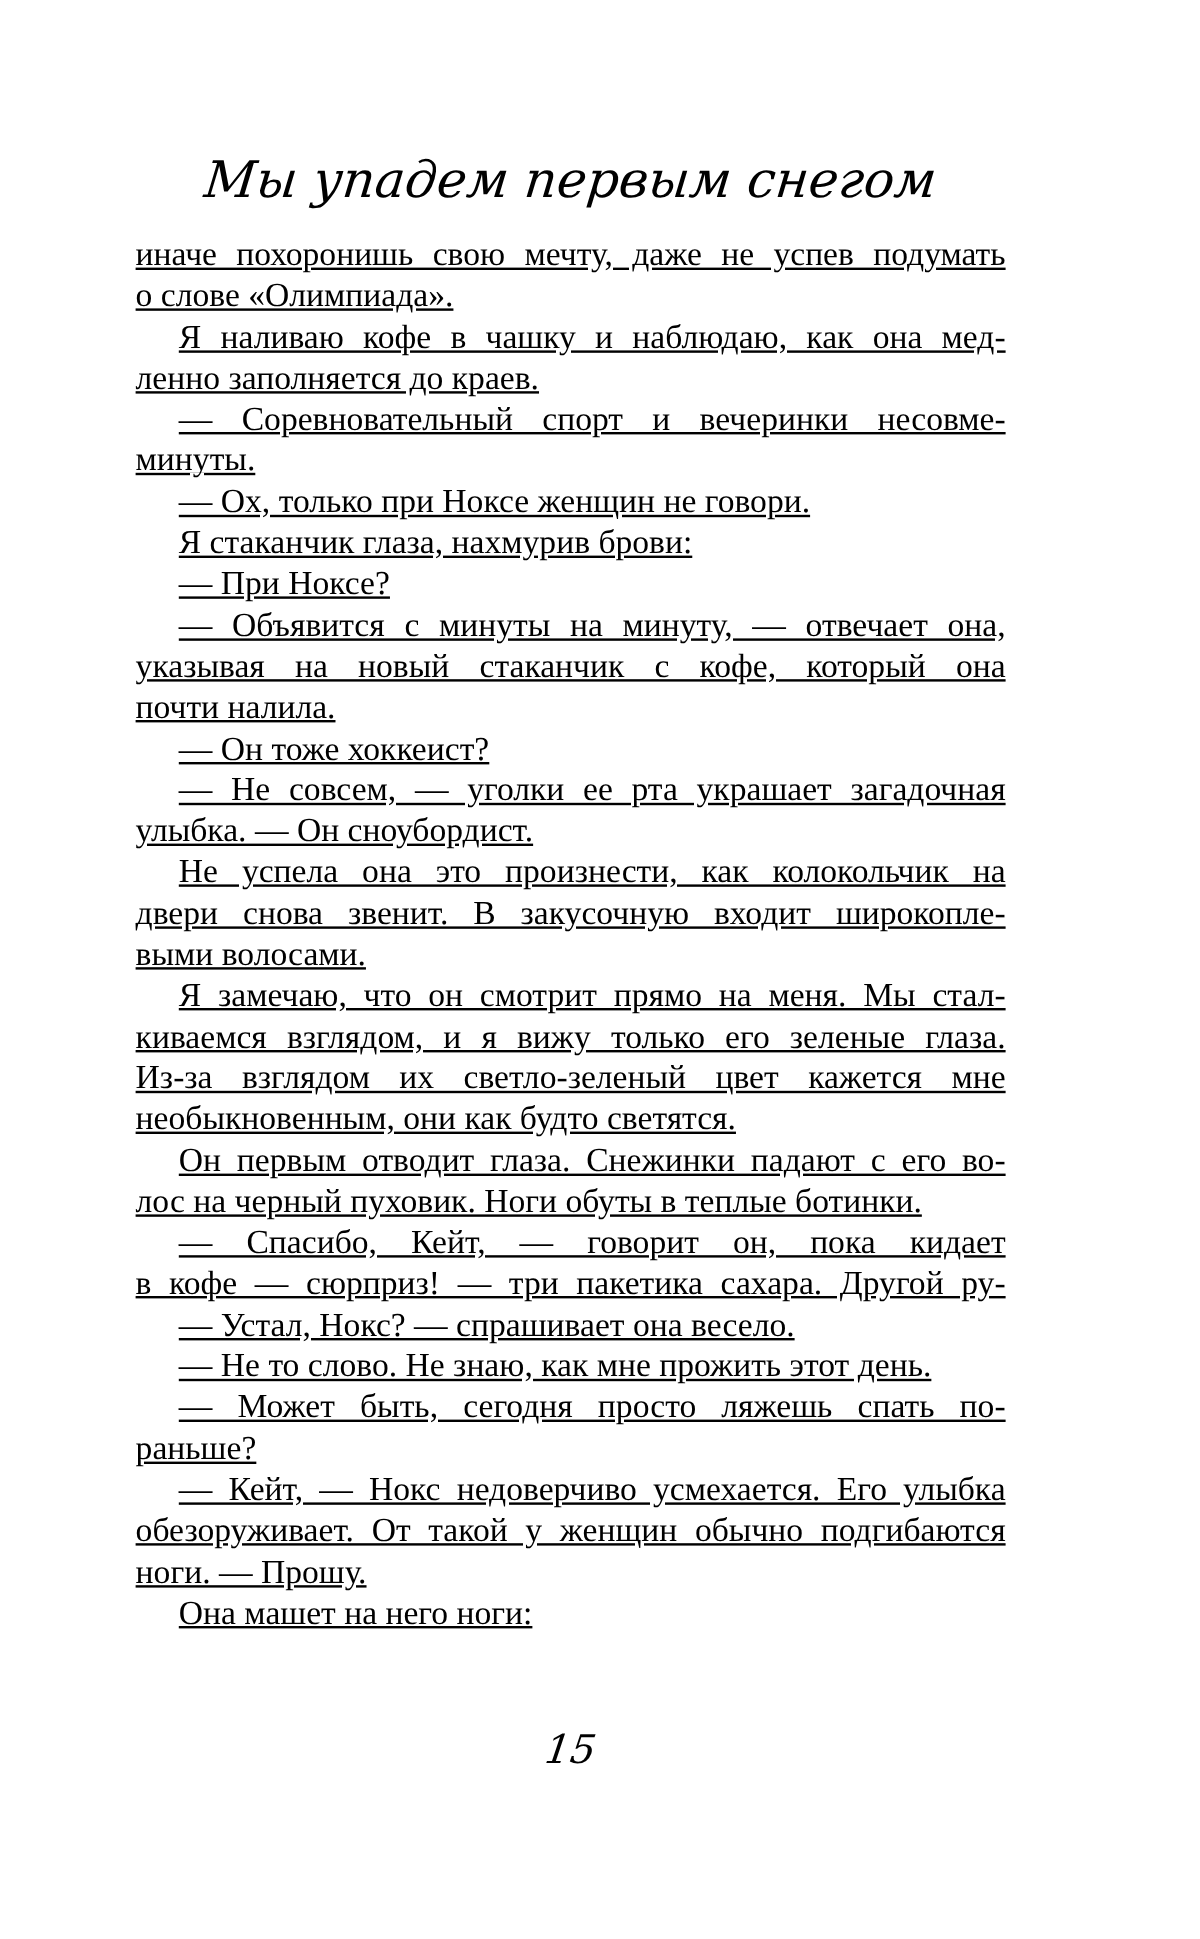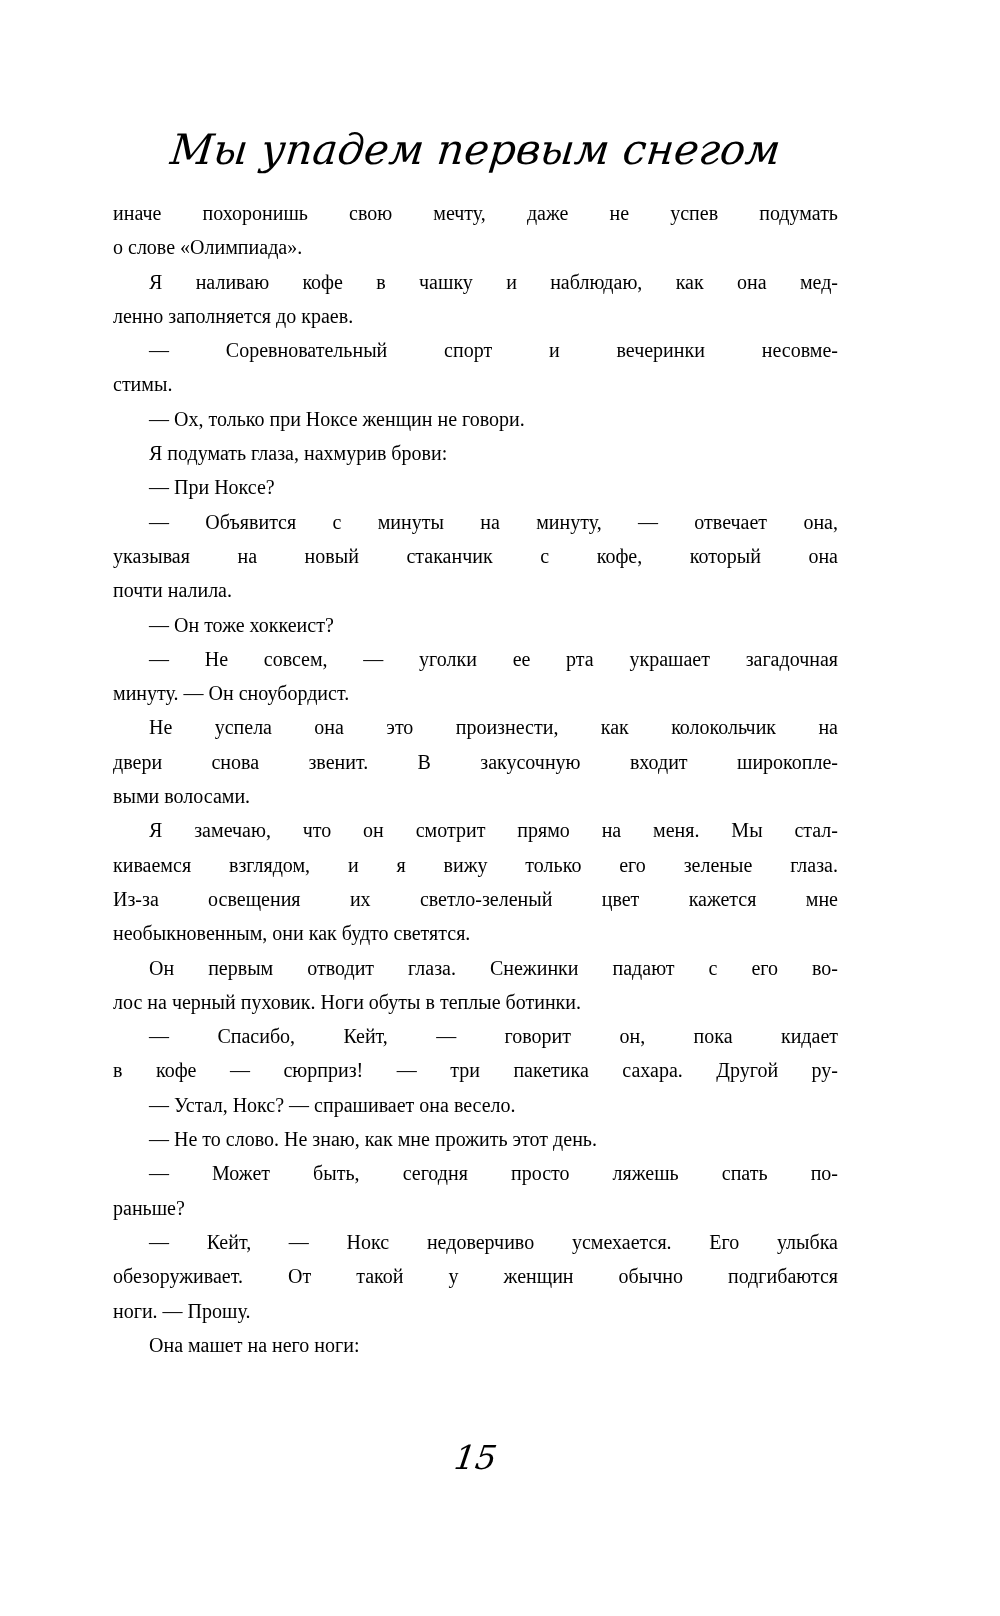--- a/index.html
+++ b/index.html
@@ -30,22 +30,23 @@
     font-size: 42px;
     letter-spacing: 0px;
     transform: skewX(-6deg);
     white-space: nowrap;
   }
   .body-text {
     position: absolute;
     top: 196px;
     left: 113px;
     width: 725px;
-    font-size: 20px;
+    font-size: 28px;
     line-height: 34.3px;
+    text-decoration: underline;
   }
   .body-text .line {
     text-align: justify;
     text-align-last: justify;
   }
   .body-text .line.last {
     text-align-last: left;
   }
   .body-text .line.indent {
     text-indent: 36px;
@@ -69,36 +70,36 @@
 <div class="page">
 
   <div class="chapter-header">Мы упадем первым снегом</div>
 
   <div class="body-text">
       <div class="line">иначе похоронишь свою мечту, даже не успев подумать</div>
       <div class="line last">о слове «Олимпиада».</div>
       <div class="line indent">Я наливаю кофе в чашку и наблюдаю, как она мед-</div>
       <div class="line last">ленно заполняется до краев.</div>
       <div class="line indent">— Соревновательный спорт и вечеринки несовме-</div>
-      <div class="line last">стимы.</div>
+      <div class="line last">минуты.</div>
       <div class="line last indent">— Ох, только при Ноксе женщин не говори.</div>
-      <div class="line last indent">Я подумать глаза, нахмурив брови:</div>
+      <div class="line last indent">Я стаканчик глаза, нахмурив брови:</div>
       <div class="line last indent">— При Ноксе?</div>
       <div class="line indent">— Объявится с минуты на минуту, — отвечает она,</div>
       <div class="line">указывая на новый стаканчик с кофе, который она</div>
       <div class="line last">почти налила.</div>
       <div class="line last indent">— Он тоже хоккеист?</div>
       <div class="line indent">— Не совсем, — уголки ее рта украшает загадочная</div>
-      <div class="line last">минуту. — Он сноубордист.</div>
+      <div class="line last">улыбка. — Он сноубордист.</div>
       <div class="line indent">Не успела она это произнести, как колокольчик на</div>
       <div class="line">двери снова звенит. В закусочную входит широкопле-</div>
       <div class="line last">выми волосами.</div>
       <div class="line indent">Я замечаю, что он смотрит прямо на меня. Мы стал-</div>
       <div class="line">киваемся взглядом, и я вижу только его зеленые глаза.</div>
-      <div class="line">Из-за освещения их светло-зеленый цвет кажется мне</div>
+      <div class="line">Из-за взглядом их светло-зеленый цвет кажется мне</div>
       <div class="line last">необыкновенным, они как будто светятся.</div>
       <div class="line indent">Он первым отводит глаза. Снежинки падают с его во-</div>
       <div class="line last">лос на черный пуховик. Ноги обуты в теплые ботинки.</div>
       <div class="line indent">— Спасибо, Кейт, — говорит он, пока кидает</div>
       <div class="line">в кофе — сюрприз! — три пакетика сахара. Другой ру-</div>
       <div class="line last indent">— Устал, Нокс? — спрашивает она весело.</div>
       <div class="line last indent">— Не то слово. Не знаю, как мне прожить этот день.</div>
       <div class="line indent">— Может быть, сегодня просто ляжешь спать по-</div>
       <div class="line last">раньше?</div>
       <div class="line indent">— Кейт, — Нокс недоверчиво усмехается. Его улыбка</div>

